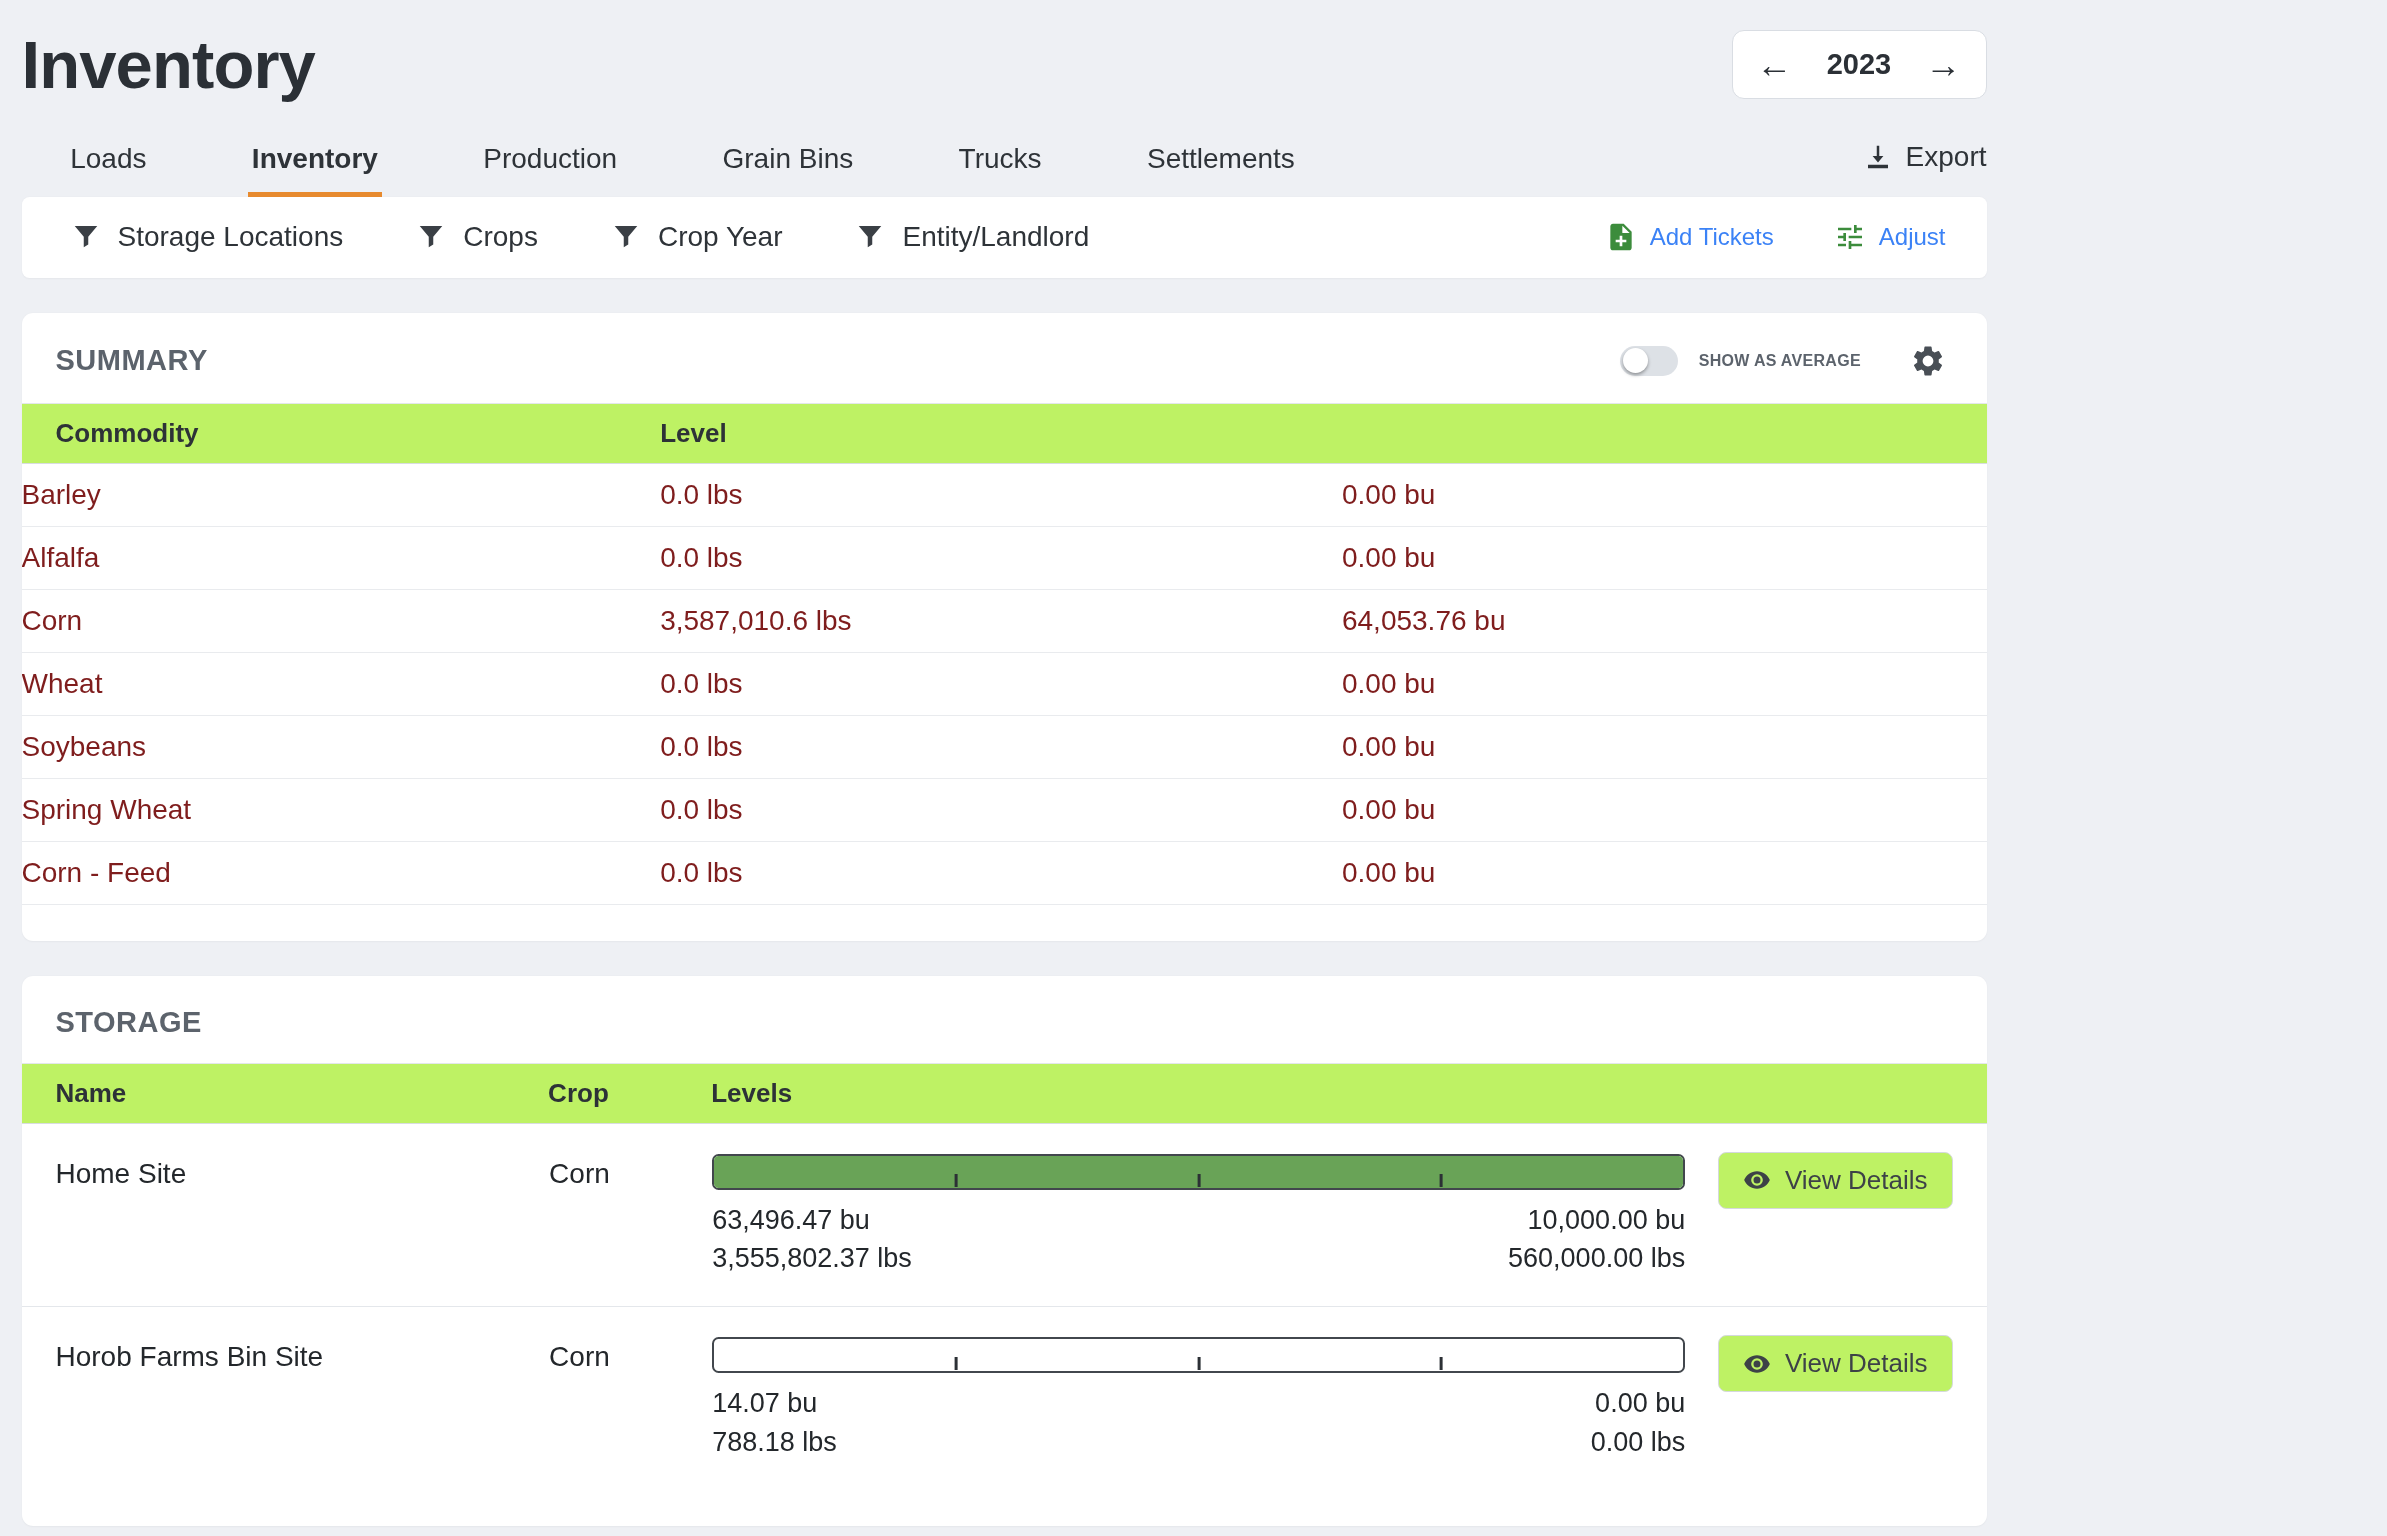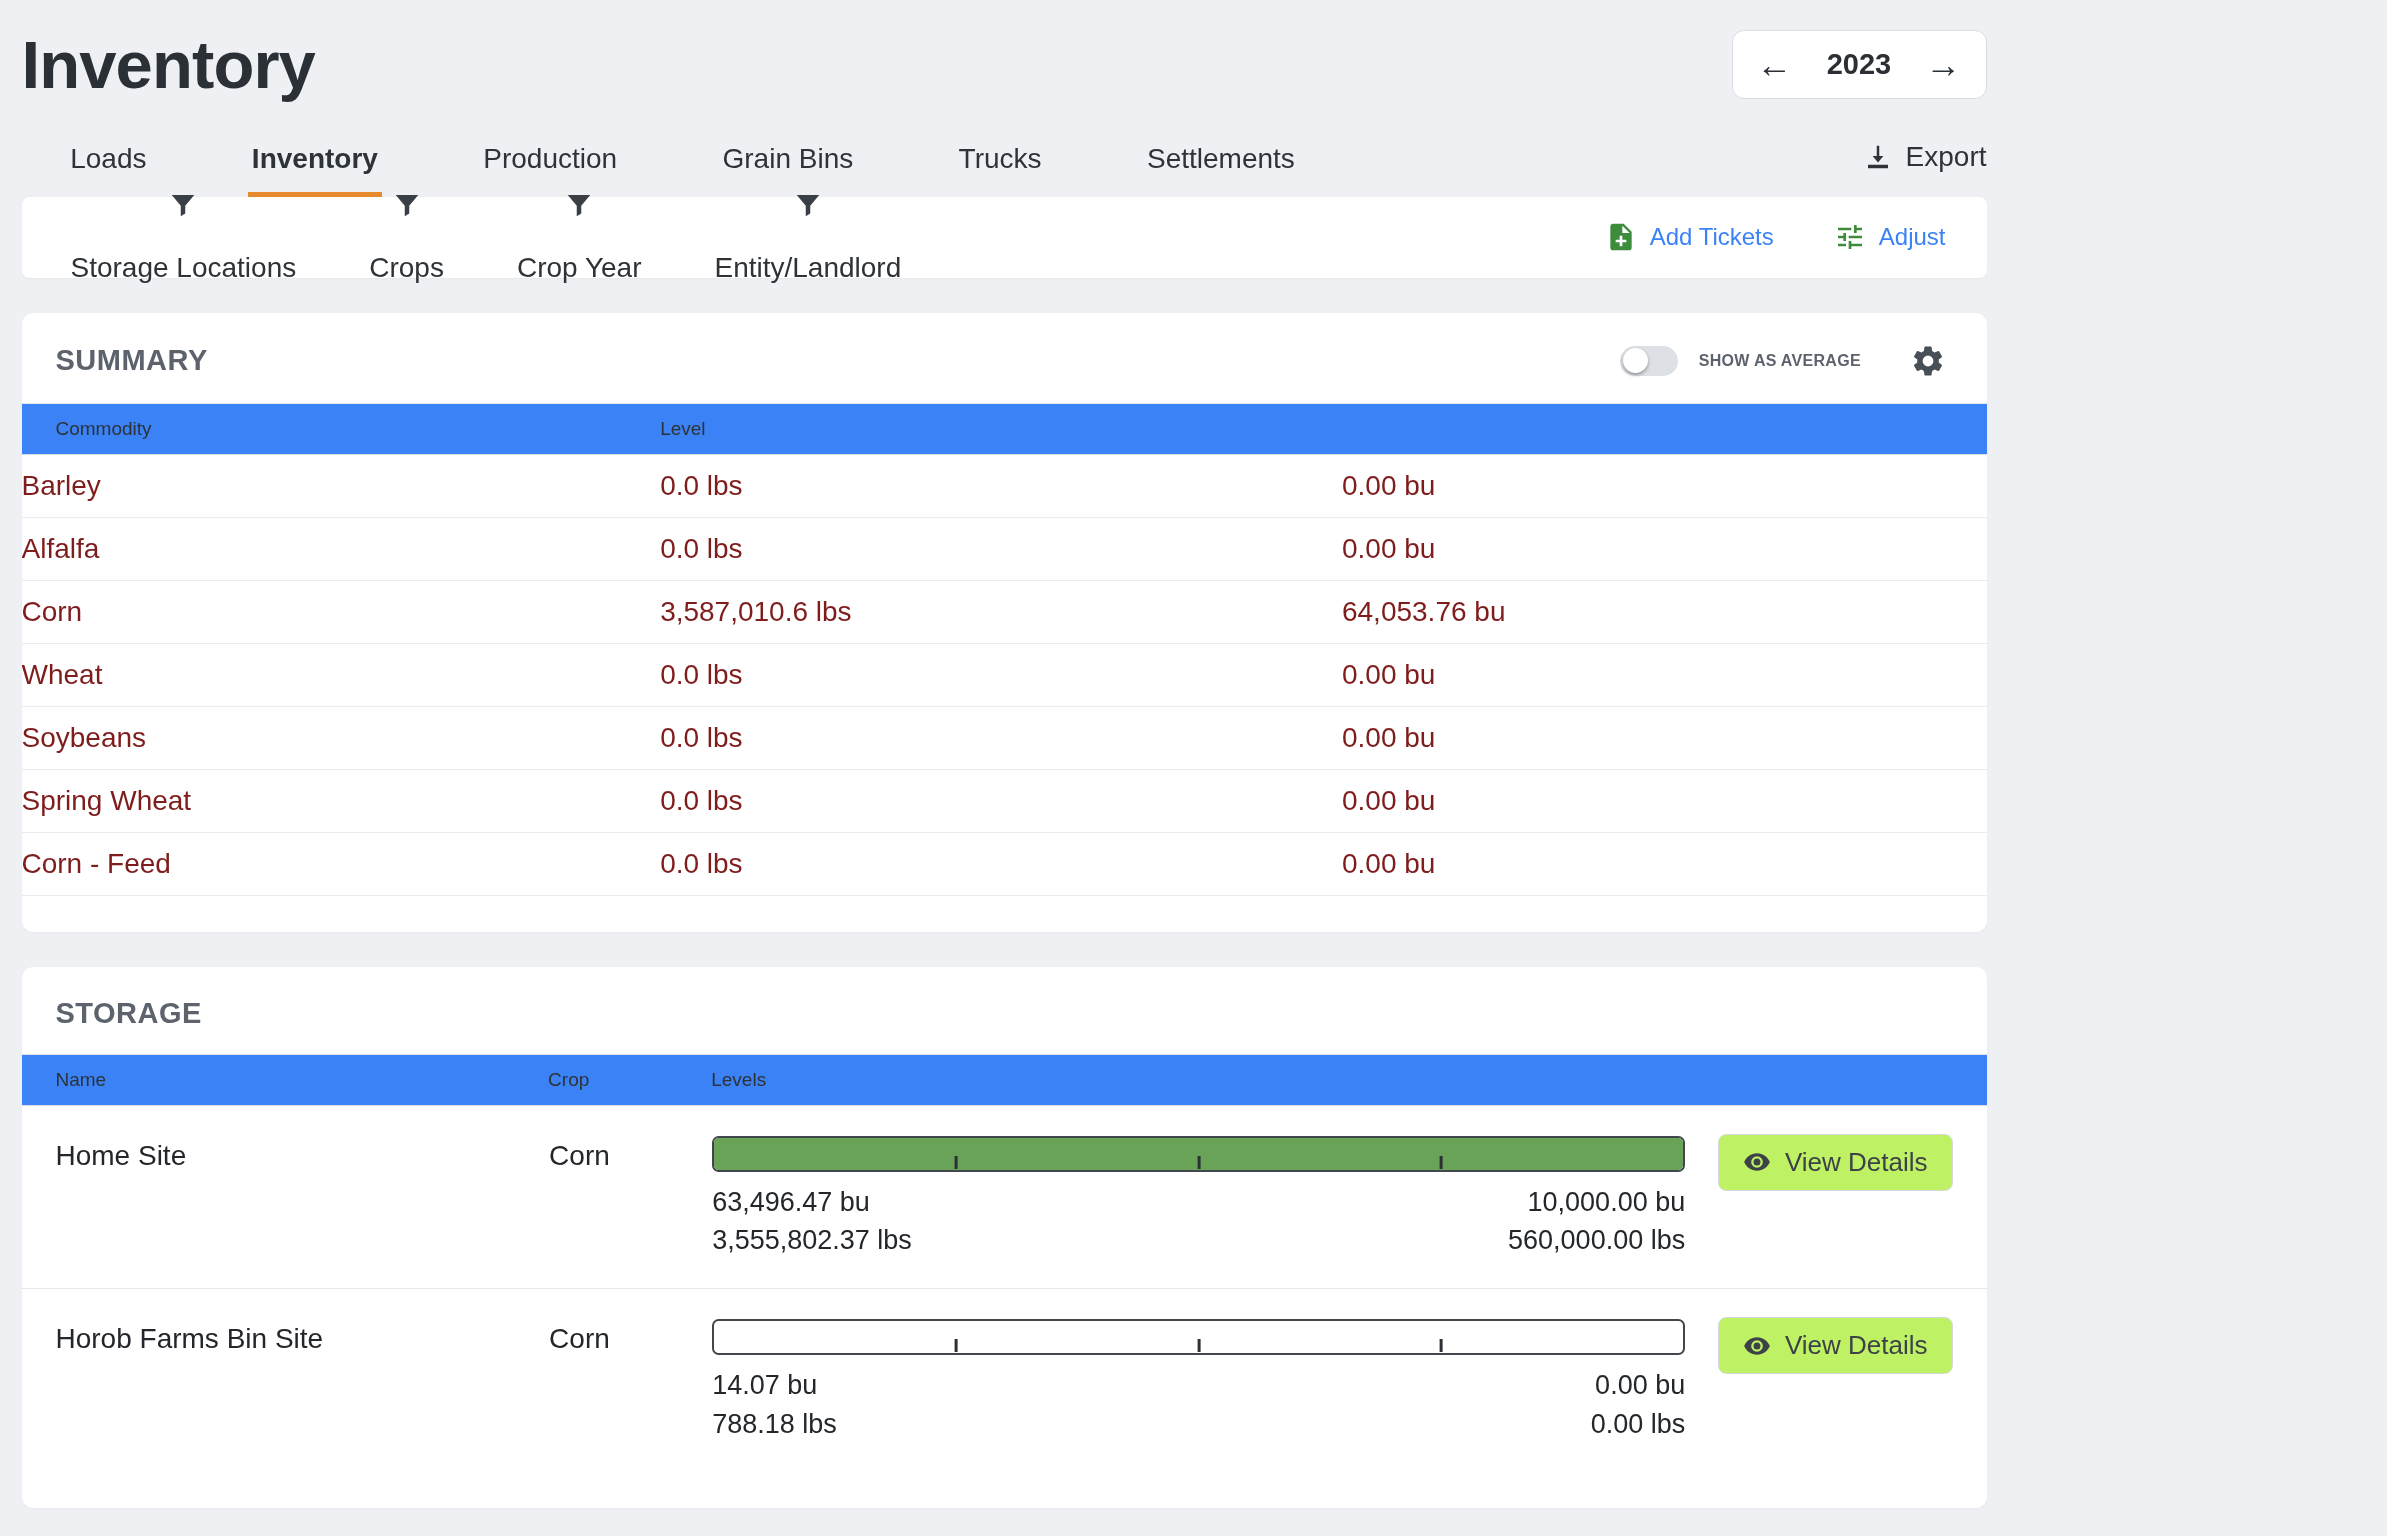--- a/index.html
+++ b/index.html
@@ -29,44 +29,44 @@
   .tab { font-size: 28px; color:#2e3338; padding: 7.5px 3.7px 17px; margin-right: 67px;
          border-bottom: 5.6px solid transparent; cursor:pointer; white-space:nowrap; }
   .tab.active { font-weight: 700; border-bottom-color: #e78a2e; }
   .export { margin-left:auto; display:flex; align-items:center; gap: 13px;
             font-size: 28px; color:#2e3338; padding-bottom: 17px; cursor:pointer; }
 
   
   .filter-bar { background:#fff; border-radius: 7.5px; height: 81px;
                 display:flex; align-items:center; padding: 0 41px 0 49px;
                 box-shadow: 0 0.9px 1.9px rgba(0,0,0,0.04); }
-  .filter-item { display:flex; align-items:center; gap: 32px; font-size: 28px;
-                 color:#2e3338; margin-right: 73px; cursor:pointer;flex-direction:column; }
+  .filter-item { display:flex; gap: 17px; font-size: 28px;
+                 color:#2e3338; margin-right: 73px; cursor:pointer; }
   .filter-item svg { flex: none; }
   .bar-actions { margin-left:auto; display:flex; align-items:center; gap: 60px; }
   .green-action { display:flex; align-items:center; gap: 13px; color:#3b82f6;
                   font-size: 24px; cursor:pointer; white-space:nowrap; }
 
   
   .card { background:#fff; border-radius: 11.2px; margin-top: 35px; overflow:hidden;
           padding-bottom: 36px; box-shadow: 0 0.9px 1.9px rgba(0,0,0,0.04); }
   .card-header { display:flex; align-items:center; padding: 30px 41px 24px 34px; }
   .card-title { font-size: 29px; font-weight: 700; color:#5c636c; letter-spacing: 0.5px; }
   .summary-controls { margin-left:auto; display:flex; align-items:center; gap: 20.6px; }
   .toggle { width: 58px; height: 30px; border-radius: 15px; background:#dde1e6;
             position:relative; cursor:pointer; flex:none; }
   .toggle-knob { width: 25px; height: 25px; border-radius: 50%; background:#fff;
                  position:absolute; top: 2.3px; left: 2.8px; box-shadow: 0 1.9px 3.7px rgba(0,0,0,.35); }
   .toggle-label { font-size: 16px; font-weight: 700; color:#5c636c; letter-spacing: 0.3px; }
   .gear { margin-left: 28px; cursor:pointer; display:flex; }
 
   
   table { width: 100%; border-collapse: collapse; table-layout: fixed; }
-  thead th { text-align:left; font-size: 19px; font-weight: 400; color:#2d3237;
-             background:#3b82f6; border-top: 1.9px solid #e4e7eb;
+  thead th { text-align:left; font-size: 26px; font-weight: 700; color:#2d3237;
+             background:#bef264; border-top: 1.9px solid #e4e7eb;
              border-bottom: 1.9px solid #d8dce1; padding: 14px 0; }
   th.first-col, td.first-col { padding-left: 34px; }
 
   .summary-table td { font-size: 28px; color:#7f1d1d; padding: 15px 0;
                       border-bottom: 1.9px solid #e9ebee; }
 
   .storage-table td { vertical-align: top; font-size: 28px; }
   .storage-table tbody tr + tr td { border-top: 1.9px solid #e4e7eb; }
   .storage-table td.name-cell, .storage-table td.crop-cell {
     padding-top: 32px; line-height: 36px; padding-bottom: 28px; }

